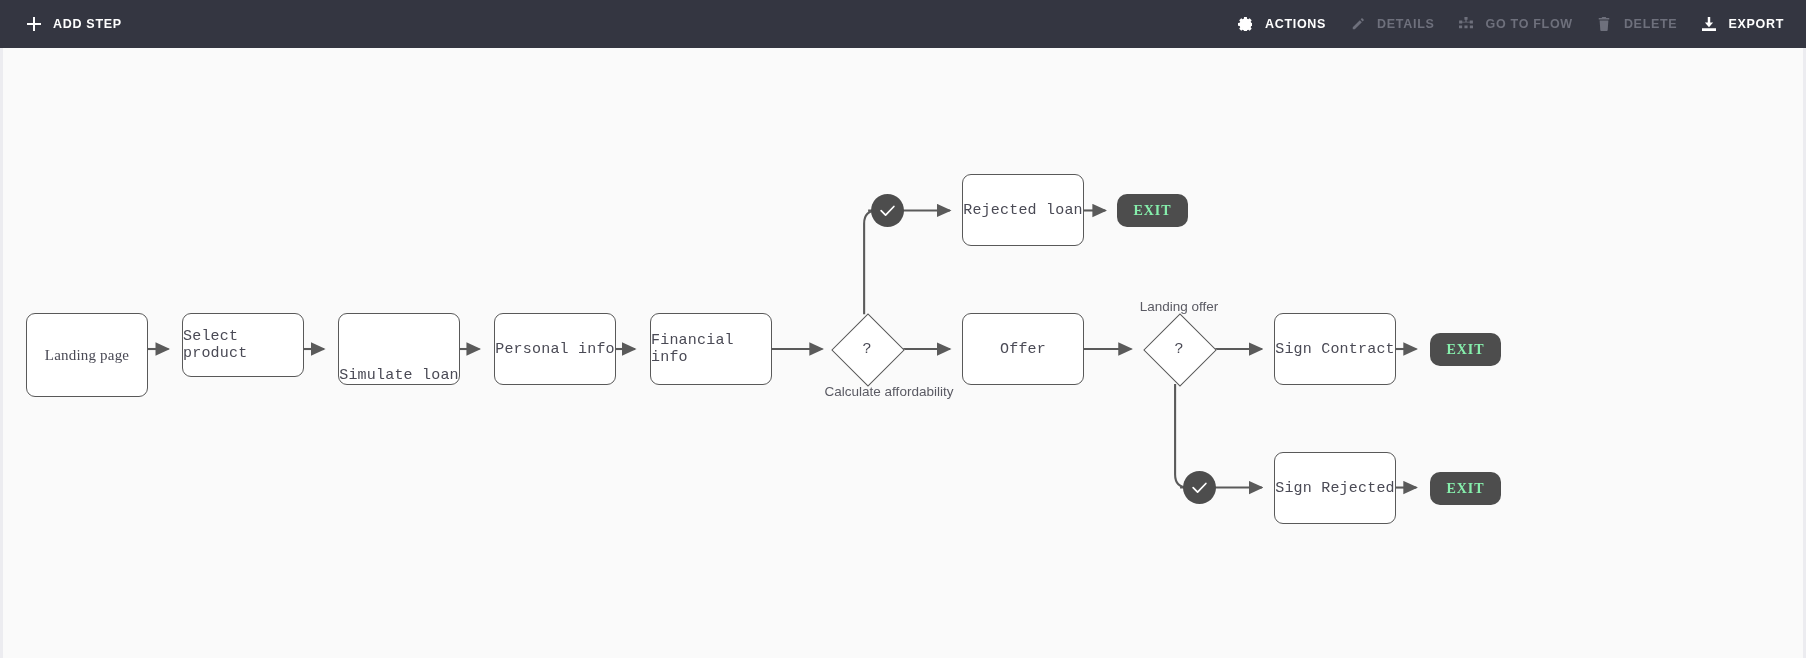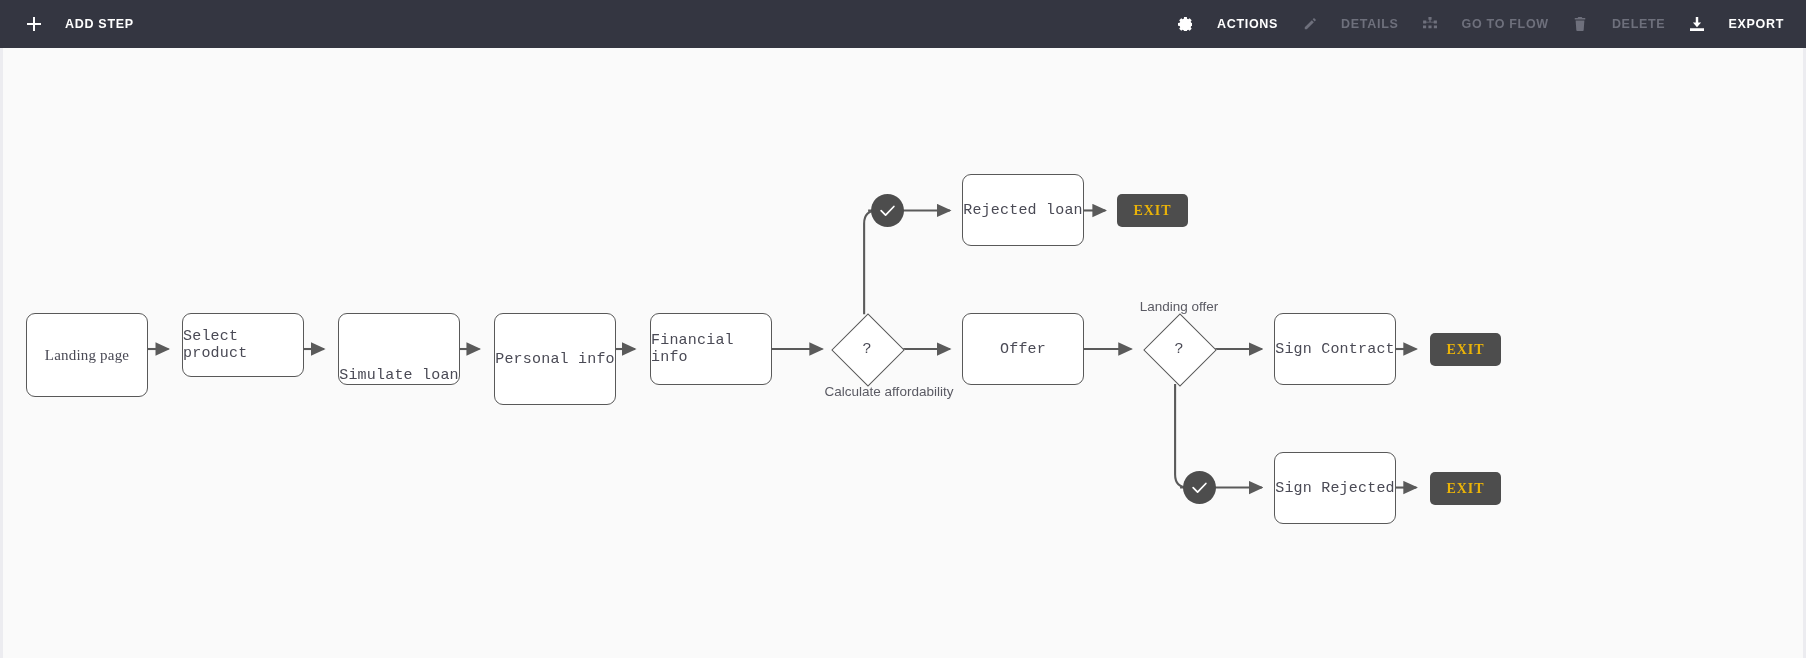--- a/index.html
+++ b/index.html
@@ -26,21 +26,21 @@
     align-items: center;
     box-sizing: border-box;
     padding: 0 22px 0 26px;
   }
   .tb-left { display: flex; align-items: center; }
   .tb-right { display: flex; align-items: center; margin-left: auto; }
 
   .tb-btn {
     display: flex;
     align-items: center;
-    gap: 24px;
+    gap: 12px;
     height: 48px;
     padding: 0 12px;
     font-size: 12.5px;
     font-weight: bold;
     letter-spacing: 0.7px;
     color: #ffffff;
     white-space: nowrap;
     cursor: pointer;
     user-select: none;
   }
@@ -85,29 +85,29 @@
     color: #4a4a55;
     letter-spacing: 0.2px;
     cursor: pointer;
     user-select: none;
   }
 
   .exit-node {
     position: absolute;
     box-sizing: border-box;
     background: #4d4d4d;
-    border-radius: 5px;
+    border-radius: 10px;
     display: flex;
     align-items: center;
     justify-content: center;
     font-family: "Liberation Serif", serif;
     font-size: 14px;
     font-weight: bold;
     letter-spacing: 1px;
-    color: #eab308;
+    color: #86efac;
     cursor: pointer;
     user-select: none;
   }
 
   .diamond {
     position: absolute;
     box-sizing: border-box;
     cursor: pointer;
     user-select: none;
   }
@@ -261,21 +261,21 @@
   </div>
 
   <div class="node" style="left:179px; top:265px; width:122px; height:64px;">
     <span>Select product</span>
   </div>
 
   <div class="node" style="left:335px; top:265px; width:122px; height:72px;align-items:flex-end;">
     <span>Simulate loan</span>
   </div>
 
-  <div class="node" style="left:491px; top:265px; width:122px; height:92px;">
+  <div class="node" style="left:491px; top:265px; width:122px; height:72px;">
     <span>Personal info</span>
   </div>
 
   <div class="node" style="left:647px; top:265px; width:122px; height:72px;font-family:Liberation Mono, monospace;">
     <span>Financial info</span>
   </div>
 
   <div class="diamond" style="left:829px; top:266px; width:70px; height:70px;">
     <div class="dshape"></div>
     <div class="dlabel">?</div>

